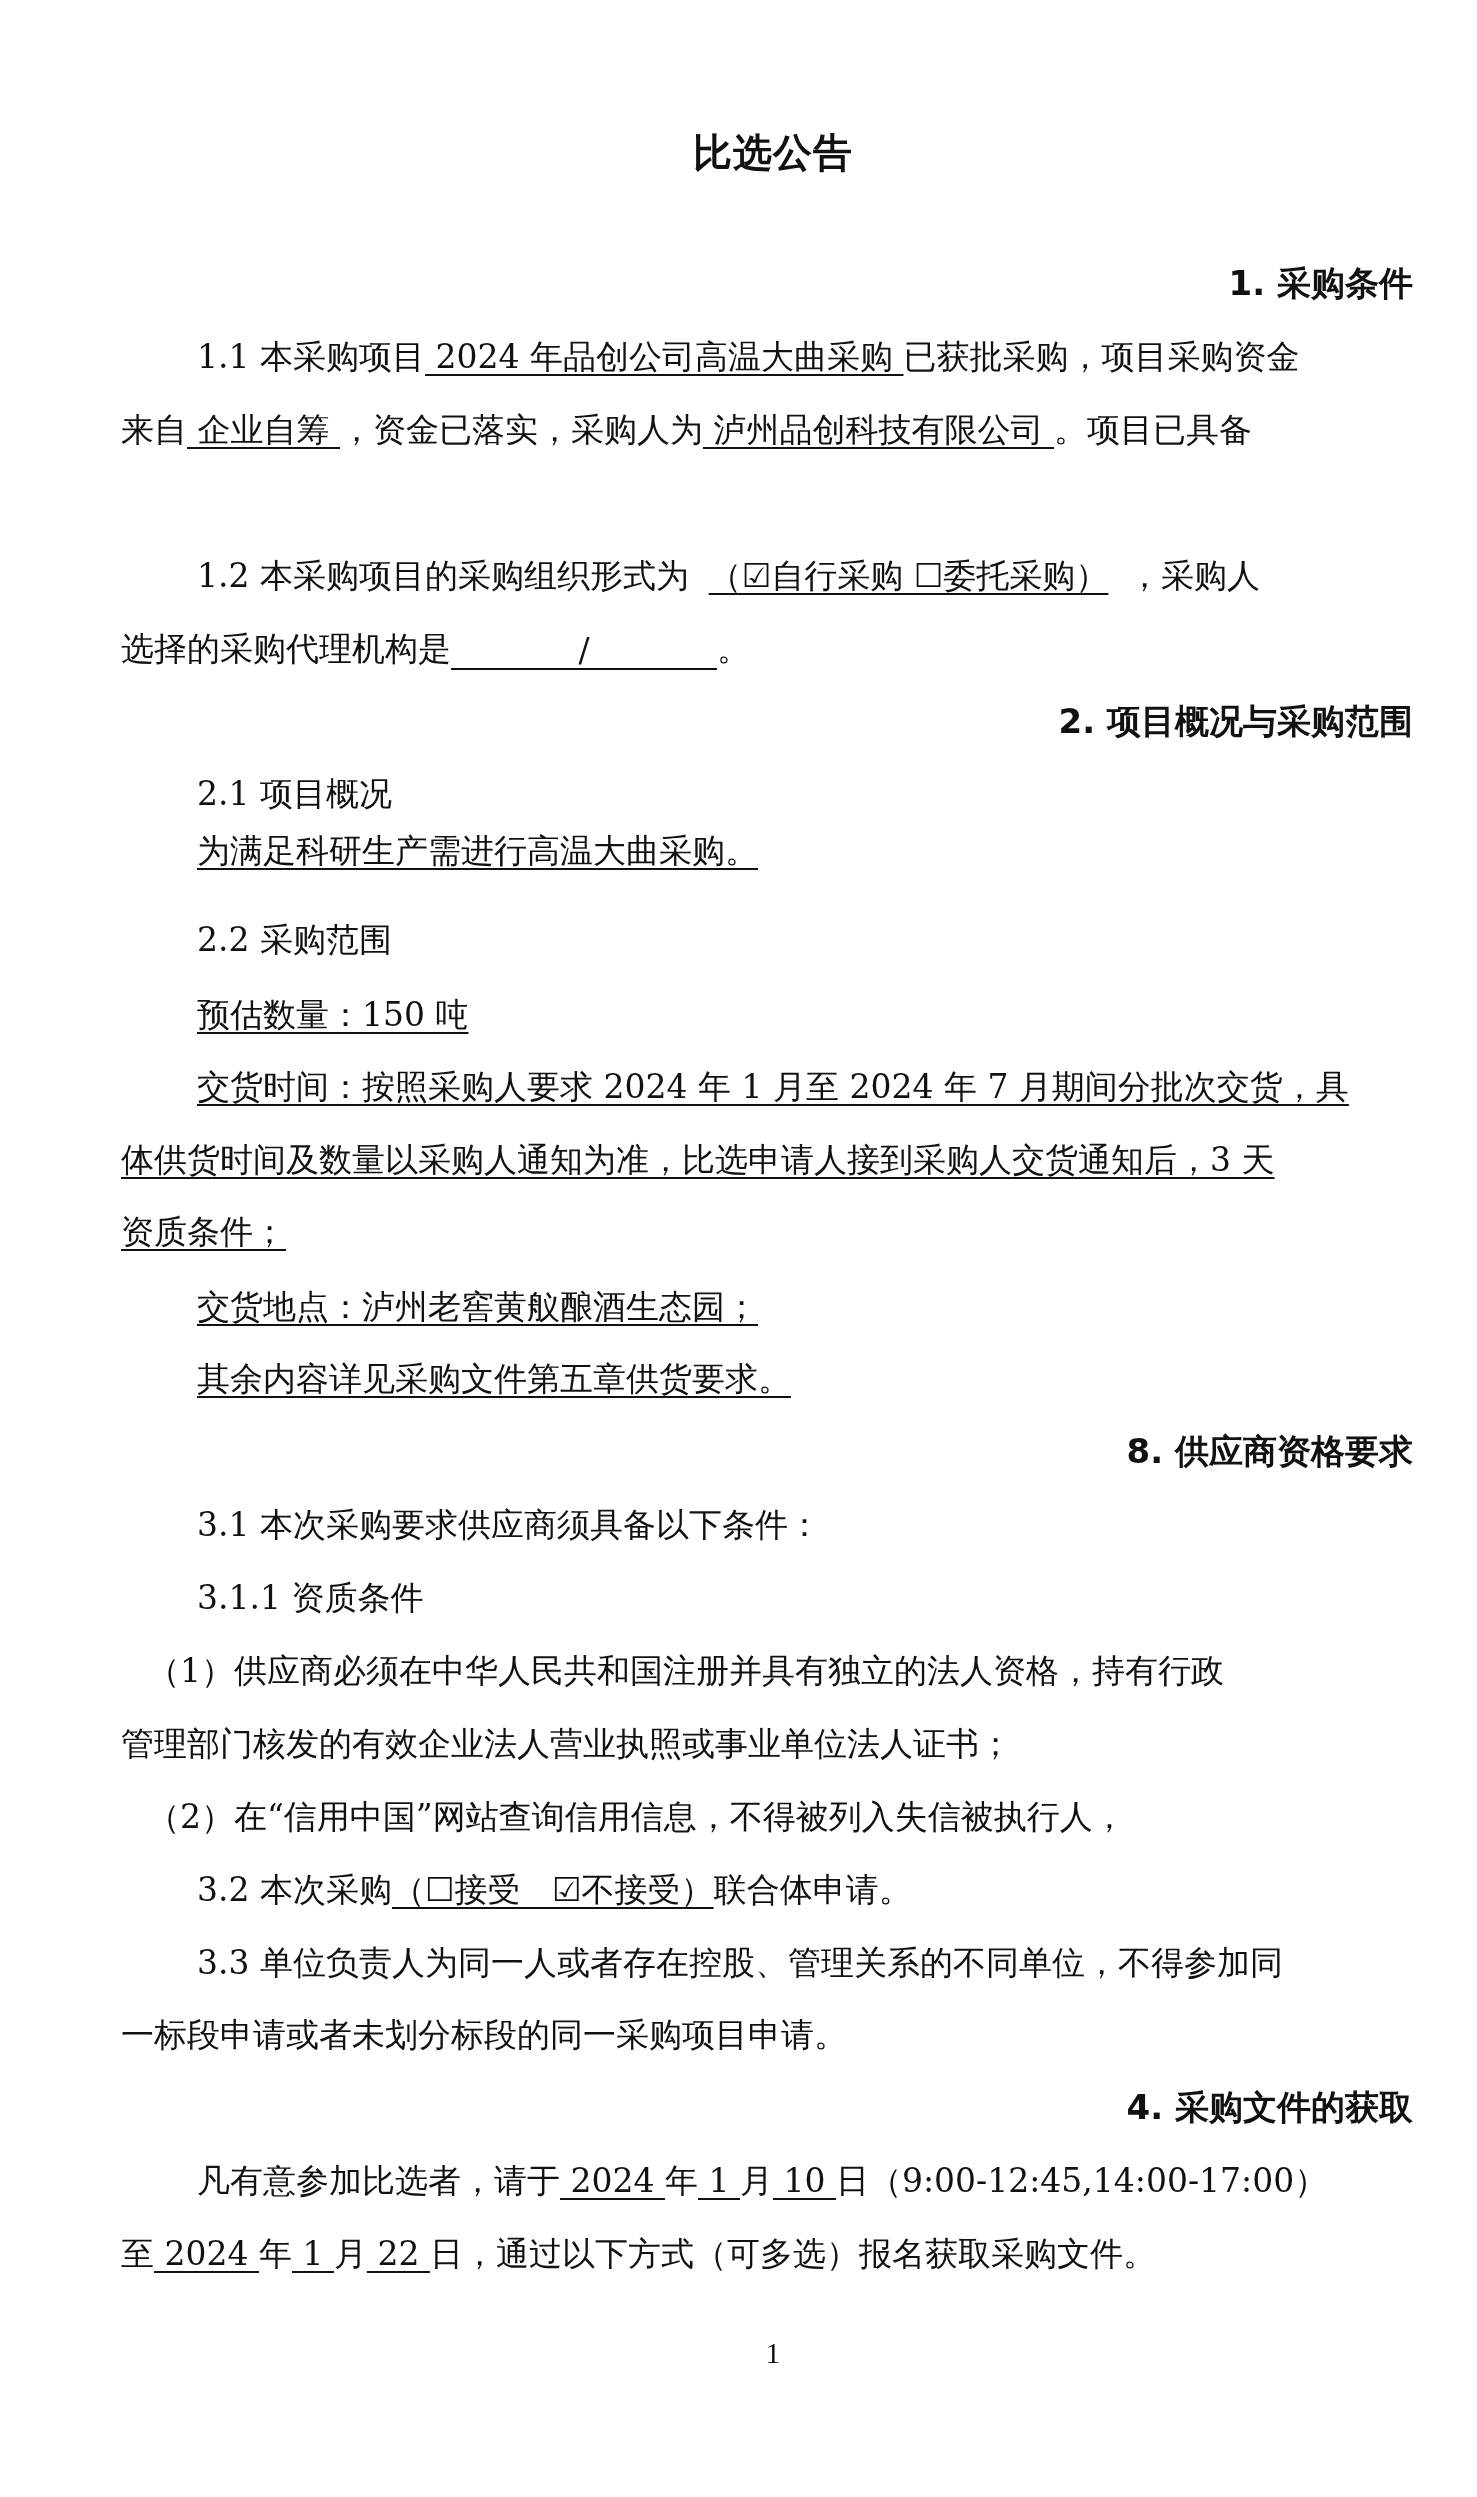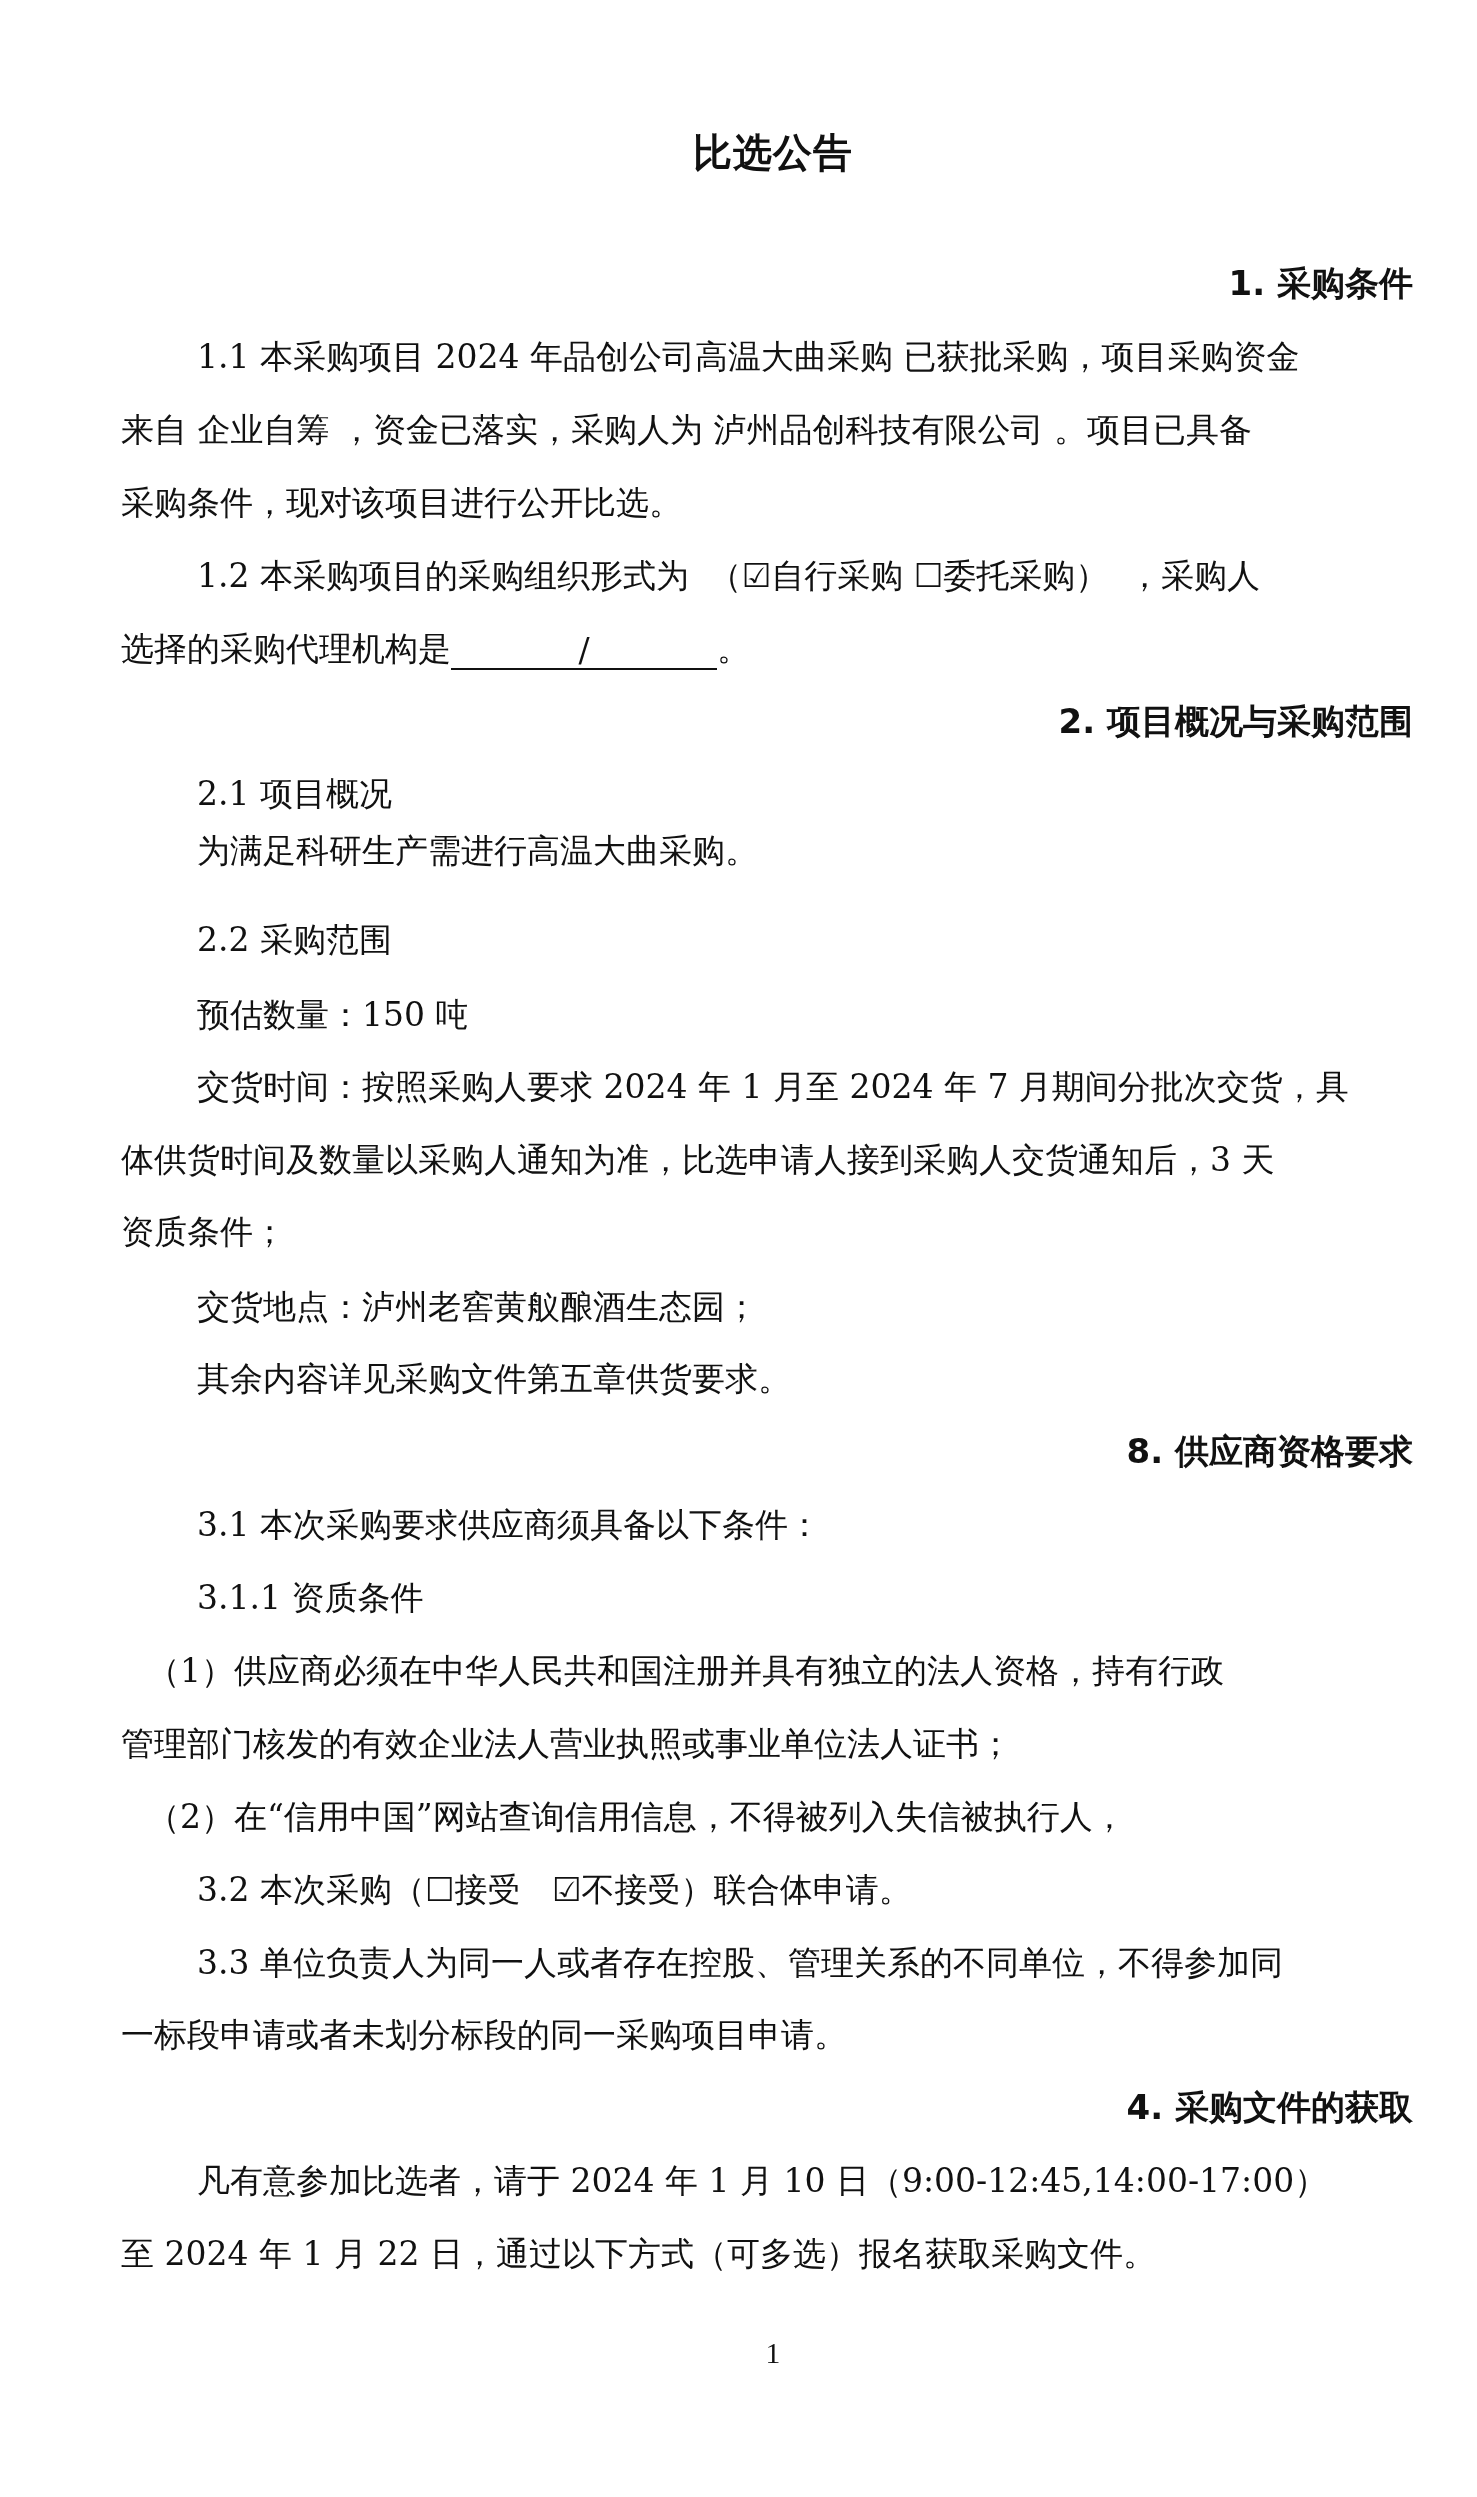--- a/index.html
+++ b/index.html
@@ -5,41 +5,40 @@
   html, body { margin: 0; padding: 0; background: #ffffff; }
   body { width: 1478px; height: 2497px; position: relative; overflow: hidden;
          font-family: "DejaVu Serif", "Liberation Serif", serif; color: #111; }
   .page { position: absolute; left: 0; top: 0; width: 1478px; height: 2497px; margin-left: 34px; }
   .title { position: absolute; top: 126px; left: 0; width: 1478px; text-align: center;
            font-family: "DejaVu Sans", sans-serif; font-weight: bold; font-size: 39px; letter-spacing: 1px; }
   .line { position: absolute; left: 87px; width: 1292px; font-size: 33px; line-height: 43px;
           white-space: nowrap; }
   .indent { left: 163px; width: 1217px; }
   .h { font-family: "DejaVu Sans", sans-serif; font-weight: bold; font-size: 34px; text-align: right; }
-  .u { text-decoration-thickness: 2px; text-underline-offset: 5.9px; }
+  .u { text-decoration: underline; text-decoration-thickness: 2px; text-underline-offset: 5.9px; }
   .blank { display: inline-block; border-bottom: 2px solid #111; text-align: center; height: 39px; vertical-align: bottom; }
   .pagenum { position: absolute; top: 2337px; left: 0; width: 1478px; text-align: center;
              font-family: "Liberation Serif", serif; font-size: 29.6px; }
 </style>
 </head>
 <body>
 
 <div class="page">
 
   <div class="title">比选公告</div>
 
   <div class="line h" style="top:262px">1. 采购条件</div>
 
   <div class="line indent" style="top:335px">
     <span>1.1 本采购项目</span><span class="u"> 2024 年品创公司高温大曲采购 </span><span>已获批采购，项目采购资金</span>
   </div>
   <div class="line" style="top:408px">
     <span>来自</span><span class="u"> 企业自筹 </span><span>，资金已落实，采购人为</span><span class="u"> 泸州品创科技有限公司 </span><span>。项目已具备</span>
   </div>
-  <div class="line" style="top:481px">采购条件，现对该项目进行公开比选。</div>
 
   <div class="line indent" style="top:554px">
     <span>1.2 本采购项目的采购组织形式为</span><span class="u" style="padding:0 19.7px">（☑自行采购 ☐委托采购）</span><span>，采购人</span>
   </div>
   <div class="line" style="top:627px">
     <span>选择的采购代理机构是</span><span class="blank" style="width:266px">/</span><span>。</span>
   </div>
 
   <div class="line h" style="top:700px">2. 项目概况与采购范围</div>
   <div class="line indent" style="top:772px">2.1  项目概况</div>

